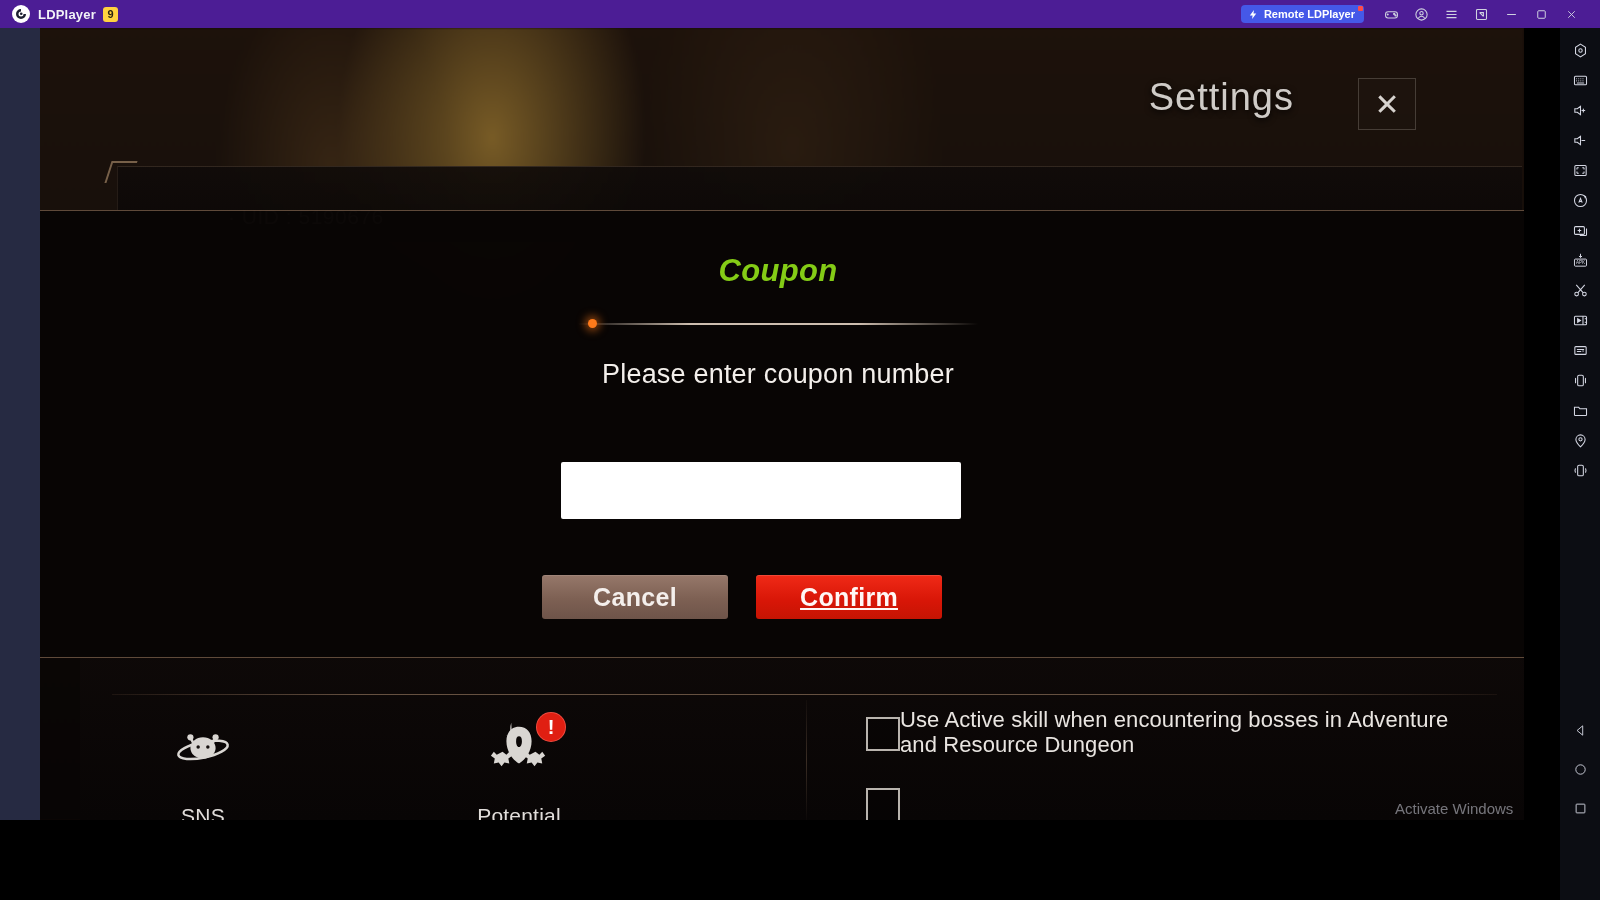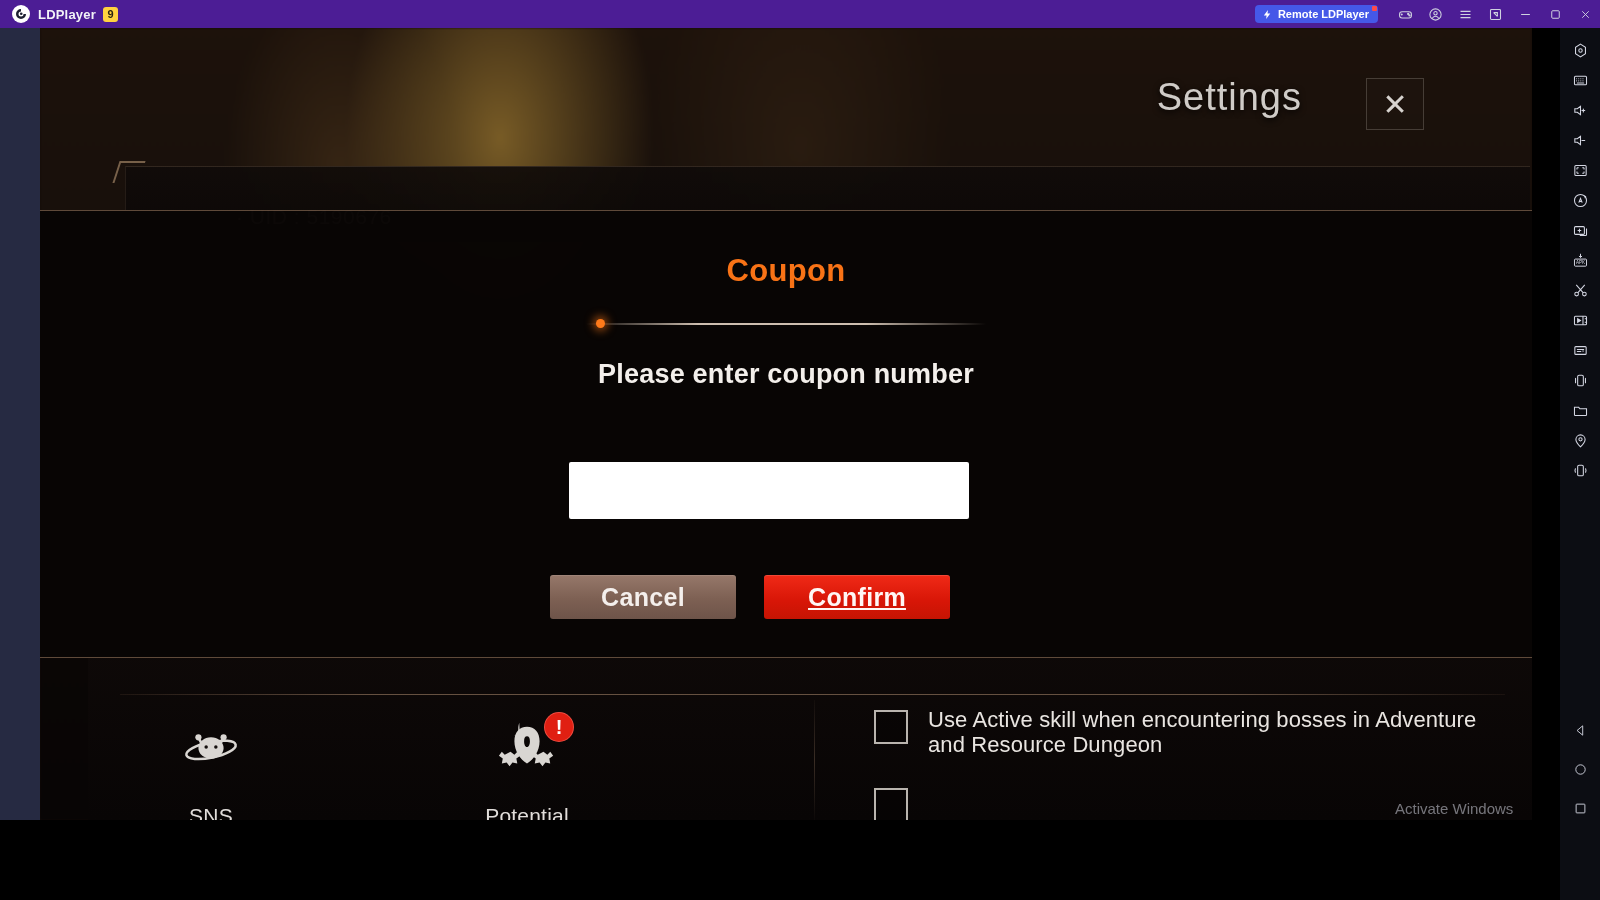--- a/index.html
+++ b/index.html
@@ -26,21 +26,21 @@
   .ld-title {
     color: #f2f3f7; font-size: 13px; font-weight: bold; margin-left: 8px;
     letter-spacing: .2px;
   }
   .ld-badge {
     margin-left: 7px; width: 15px; height: 15px; border-radius: 3px;
     background: #ffd23f; color: #2a2410; font-size: 11px; font-weight: bold;
     display: flex; align-items: center; justify-content: center;
   }
   .tb-right {
-    position: absolute; right: 0; top: 0; height: 28px;
+    position: absolute; right: 14px; top: 0; height: 28px;
     display: flex; align-items: center;
   }
   .remote-badge {
     display: flex; align-items: center; gap: 5px;
     background: #4558e8; color: #fff; font-size: 11px; font-weight: bold;
     border-radius: 4px; padding: 3px 9px 3px 7px; margin-right: 12px;
     position: relative;
   }
   .remote-badge .dot {
     position: absolute; right: 1px; top: 1px; width: 5px; height: 5px;
@@ -73,21 +73,21 @@
     position: absolute; left: 0; top: 28px; width: 40px; height: 792px;
     background: #262a42; z-index: 30;
   }
   .bottomstrip {
     position: absolute; left: 0; top: 820px; width: 1560px; height: 80px;
     background: #000; z-index: 30;
   }
 
   
   .game {
-    position: absolute; left: 40px; top: 28px; width: 1492px; height: 792px;
+    position: absolute; left: 32px; top: 28px; width: 1492px; height: 792px;
     overflow: hidden; background: #120b08;
   }
   .bg {
     position: absolute; inset: 0;
     background:
       radial-gradient(ellipse 220px 340px at 460px 110px, rgba(196,152,60,.55), rgba(120,86,30,0) 70%),
       radial-gradient(ellipse 160px 260px at 300px 140px, rgba(120,84,40,.30), rgba(0,0,0,0) 72%),
       radial-gradient(ellipse 200px 300px at 760px 120px, rgba(96,66,34,.22), rgba(0,0,0,0) 75%),
       linear-gradient(180deg, #1d120b 0%, #18100b 24%, #0d0806 52%, #080505 100%);
     filter: blur(1px);
@@ -157,54 +157,54 @@
     color: #e2dedb; font-size: 21px; margin-top: 22px; letter-spacing: .2px;
   }
   .badge-excl {
     position: absolute; right: 28px; top: 2px; width: 30px; height: 30px;
     border-radius: 50%; background: #e01f12; color: #fff;
     font-size: 20px; font-weight: bold; display: flex;
     align-items: center; justify-content: center;
     border: 1px solid rgba(255,120,110,.5);
   }
 
-  .check-row { position: absolute; display: flex; align-items: flex-start; gap: 20px; }
+  .check-row { position: absolute; display: flex; align-items: center; }
   .checkbox {
     width: 34px; height: 34px; border: 2px solid #b9b4ae;
     background: rgba(0,0,0,.2); flex: none; margin-top: 2px;
   }
   .check-label {
     color: #e9e5e1; font-size: 22px; line-height: 1.12; max-width: 560px;
     letter-spacing: .1px;
   }
 
   
   .overlay {
     position: absolute; left: 0; top: 182px; width: 1492px; height: 448px;
     background: rgba(8,5,4,.985);
     border-top: 1px solid rgba(168,132,104,.55);
     border-bottom: 1px solid rgba(168,132,104,.55);
     z-index: 20;
   }
   .coupon-title {
     position: absolute; left: 0; right: 0; top: 42px; text-align: center;
-    color: #f97316; font-size: 31px; font-weight: bold; letter-spacing: .3px;
+    color: #84cc16; font-size: 31px; font-weight: bold; letter-spacing: .3px; font-style: italic;
   }
   .coupon-divider {
     position: absolute; left: 546px; top: 112px; width: 400px; height: 2px;
     background: linear-gradient(90deg, rgba(200,170,140,0), rgba(222,206,190,.92) 28%, rgba(222,206,190,.92) 70%, rgba(200,170,140,0));
   }
   .coupon-dot {
     position: absolute; left: 556px; top: 108px; width: 9px; height: 9px;
     border-radius: 50%; background: #ff7a1a;
     box-shadow: 0 0 9px 3px rgba(255,122,26,.55);
   }
   .coupon-prompt {
     position: absolute; left: 0; right: 0; top: 148px; text-align: center;
-    color: #f3efeb; font-size: 27px; font-weight: bold; letter-spacing: .2px;
+    color: #f3efeb; font-size: 27px; font-weight: normal; letter-spacing: .2px;
   }
   .coupon-input {
     position: absolute; left: 529px; top: 251px; width: 400px; height: 57px;
     background: #ffffff; border: 0; border-radius: 2px;
     font-family: "Liberation Sans", sans-serif; font-size: 20px;
     color: #111; padding: 0 12px; outline: none;
   }
   .btn {
     position: absolute; top: 364px; width: 186px; height: 44px;
     border: 0; border-radius: 3px; cursor: pointer;

